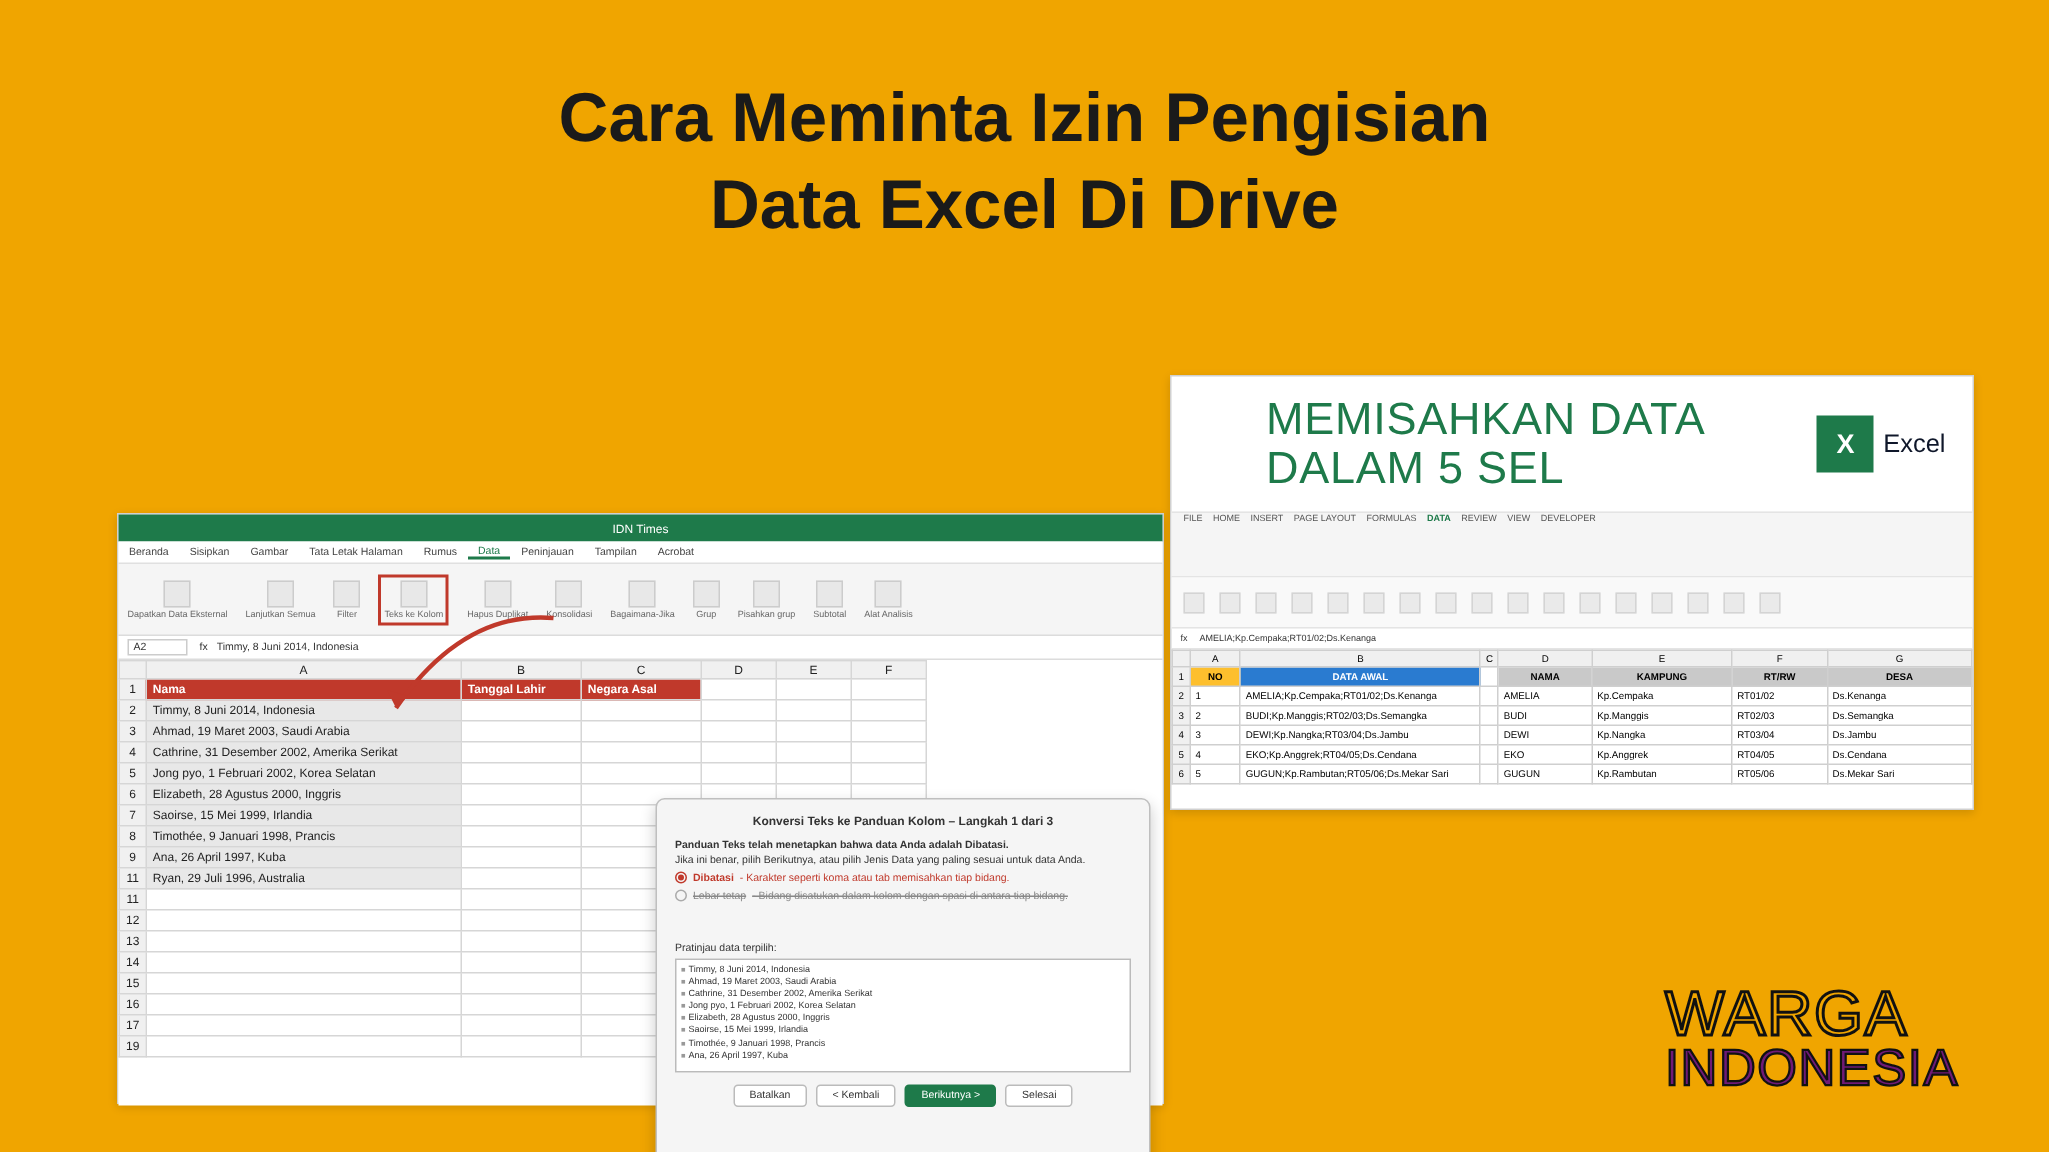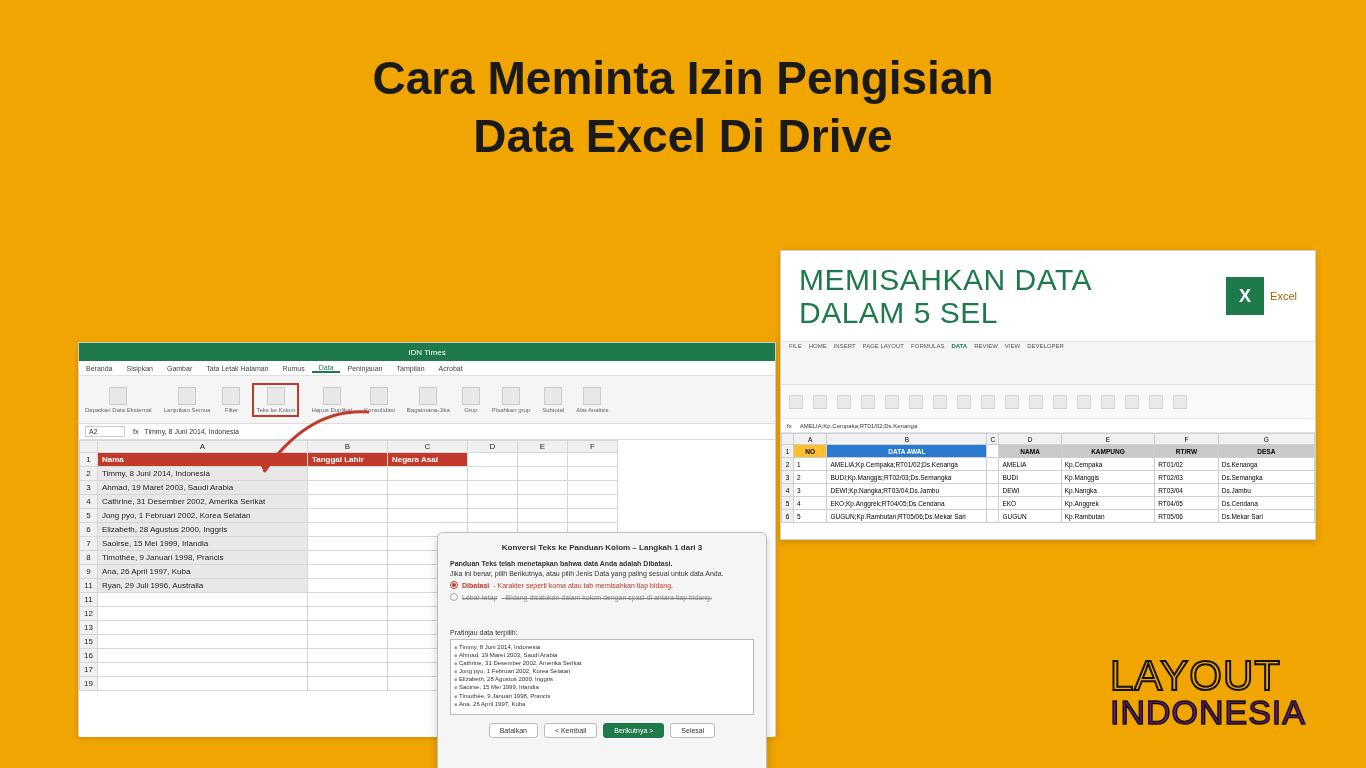--- a/index.html
+++ b/index.html
@@ -42,25 +42,25 @@
 .wizard .strike { text-decoration:line-through; color:#888; }
 .wizard .preview-label { margin-top:28px; font-size:7px; }
 .wizard .preview { margin-top:3px; width:100%; height:76px; background:#fff; border:1px solid #bbb; padding:3px; font-size:6px; line-height:1.35; overflow:hidden; }
 .wizard .preview div::before { content:"■"; color:#999; margin-right:2px; font-size:5px; }
 .wizard .btns { display:flex; justify-content:center; gap:6px; margin-top:8px; }
 .wizard .btn { padding:3px 10px; font-size:7px; border:1px solid #bbb; border-radius:3px; background:#fff; }
 .wizard .btn.primary { background:#1e7a4a; color:#fff; border-color:#1e7a4a; }
 
 
 .shot-right { position:absolute; left:780px; top:250px; width:536px; height:290px; background:#fff; border:1px solid #d0d0d0; box-shadow:0 2px 6px rgba(0,0,0,.15); }
-.shot-right .banner { height:90px; display:flex; align-items:center; justify-content:space-between; padding:0 18px; }
+.shot-right .banner { height:90px; display:flex; align-items:center; justify-content:space-between; padding:0 18px;margin-left:45px; }
 .shot-right .banner-text { color:#1e7a4a; font-size:30px; font-weight:400; line-height:1.1; letter-spacing:.5px; }
 .shot-right .excel-logo { display:flex; align-items:center; gap:6px; }
 .shot-right .excel-logo .xbox { width:38px; height:38px; background:#1e7a4a; color:#fff; display:flex; align-items:center; justify-content:center; font-weight:700; font-size:18px; }
-.shot-right .excel-logo .ltxt { color:#a16207; font-size:11px; }
+.shot-right .excel-logo .ltxt { color:#0f172a; font-size:17px; }
 .shot-right .rib { height:44px; background:#f5f5f5; border-top:1px solid #e4e4e4; border-bottom:1px solid #e4e4e4; display:flex; align-items:flex-start; padding:4px 6px; font-size:5px; color:#666; gap:6px; }
 .shot-right .rib .tabs { display:flex; gap:7px; font-size:6px; color:#555; position:absolute; top:92px; left:8px; }
 .shot-right .rib .tabs span.on { color:#1e7a4a; font-weight:600; }
 .shot-right .rib2 { height:34px; background:#f9f9f9; display:flex; align-items:center; gap:10px; padding:0 8px; font-size:5px; color:#777; border-bottom:1px solid #e4e4e4; }
 .shot-right .rib2 .ic { width:14px; height:14px; background:#eaeaea; border:1px solid #d4d4d4; }
 .shot-right .fb { height:14px; display:flex; align-items:center; font-size:6px; color:#333; padding:0 6px; border-bottom:1px solid #e4e4e4; }
 .shot-right table.tbl { border-collapse:collapse; font-size:6.5px; width:100%; }
 .shot-right table.tbl td,.shot-right table.tbl th { border:1px solid #cfcfcf; padding:1px 3px; height:13px; }
 .shot-right table.tbl th.rn { background:#f0f0f0; width:12px; text-align:center; font-weight:400; }
 .shot-right table.tbl .ch { background:#f0f0f0; text-align:center; font-weight:400; height:11px; }
@@ -280,20 +280,29 @@
       <tr>
             <th>13</th>
             <td></td>
             <td></td>
             <td></td>
             <td></td>
             <td></td>
             <td></td>
           </tr>
       <tr>
+            <th>14</th>
+            <td></td>
+            <td></td>
+            <td></td>
+            <td></td>
+            <td></td>
+            <td></td>
+          </tr>
+      <tr>
             <th>15</th>
             <td></td>
             <td></td>
             <td></td>
             <td></td>
             <td></td>
             <td></td>
           </tr>
       <tr>
             <th>16</th>
@@ -481,15 +490,15 @@
           <td>GUGUN</td>
           <td>Kp.Rambutan</td>
           <td>RT05/06</td>
           <td>Ds.Mekar Sari</td>
         </tr>
   </tbody>
     </table>
 </div>
 
 <div class="brand">
-  <div class="w1">LAYOUT</div>
+  <div class="w1">WARGA</div>
   <div class="w2">INDONESIA</div>
 </div>
 
 </body></html>

